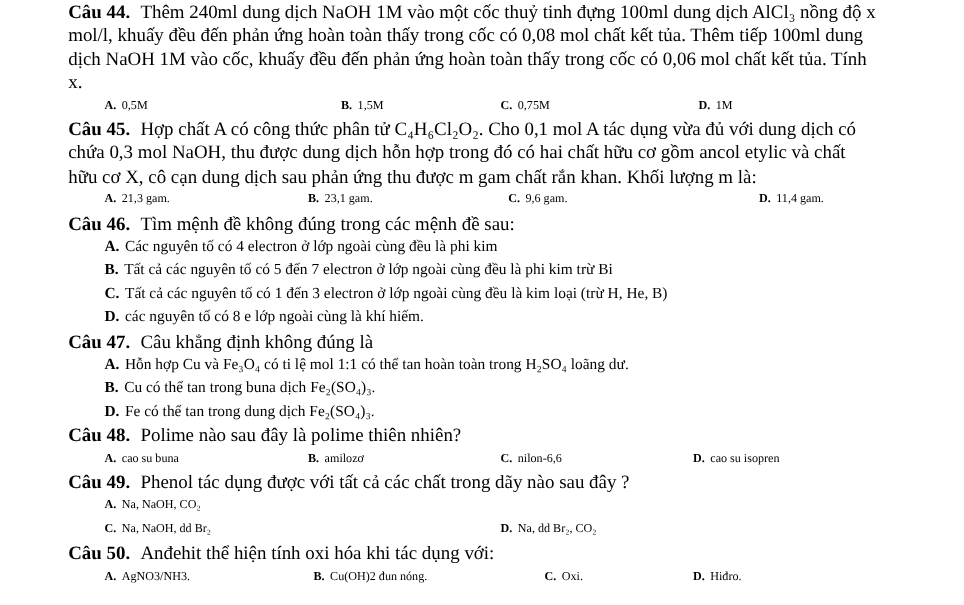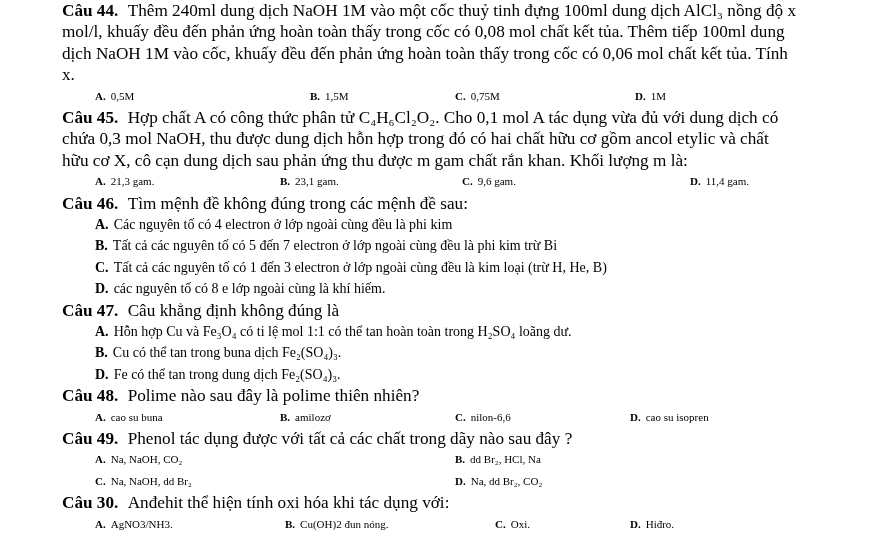--- a/index.html
+++ b/index.html
@@ -199,37 +199,34 @@
 
   <div class="qblock">
     <div class="qline stem">
       <span class="qnum">Câu 49.</span>
       <span class="sp"></span><span>Phenol  tác dụng được với tất cả các chất trong dãy nào sau đây ?</span>
     </div>
     <div class="opts">
       <div class="opt" style="left:95px;">
         <span class="lab">A.</span><span class="sp"></span><span>Na, NaOH, CO₂</span>
       </div>
-      <div class="opt" style="left:455px;">
-        <span class="lab">B.</span><span class="sp"></span><span>dd Br₂, HCl, Na</span>
-      </div>
     </div>
     <div class="opts">
       <div class="opt" style="left:455px;">
         <span class="lab">D.</span><span class="sp"></span><span>Na, dd Br₂, CO₂</span>
       </div>
       <div class="opt" style="left:95px;">
         <span class="lab">C.</span><span class="sp"></span><span>Na, NaOH, dd Br₂</span>
       </div>
     </div>
   </div>
 
   <div class="qblock">
     <div class="qline stem">
-      <span class="qnum">Câu 30.</span>
+      <span class="qnum">Câu 50.</span>
       <span class="sp"></span><span>Anđehit thể hiện tính oxi hóa khi tác dụng với:</span>
     </div>
     <div class="opts">
       <div class="opt" style="left:95px;">
         <span class="lab">A.</span><span class="sp"></span><span>AgNO3/NH3.</span>
       </div>
       <div class="opt" style="left:285px;">
         <span class="lab">B.</span><span class="sp"></span><span>Cu(OH)2 đun nóng.</span>
       </div>
       <div class="opt" style="left:495px;">

